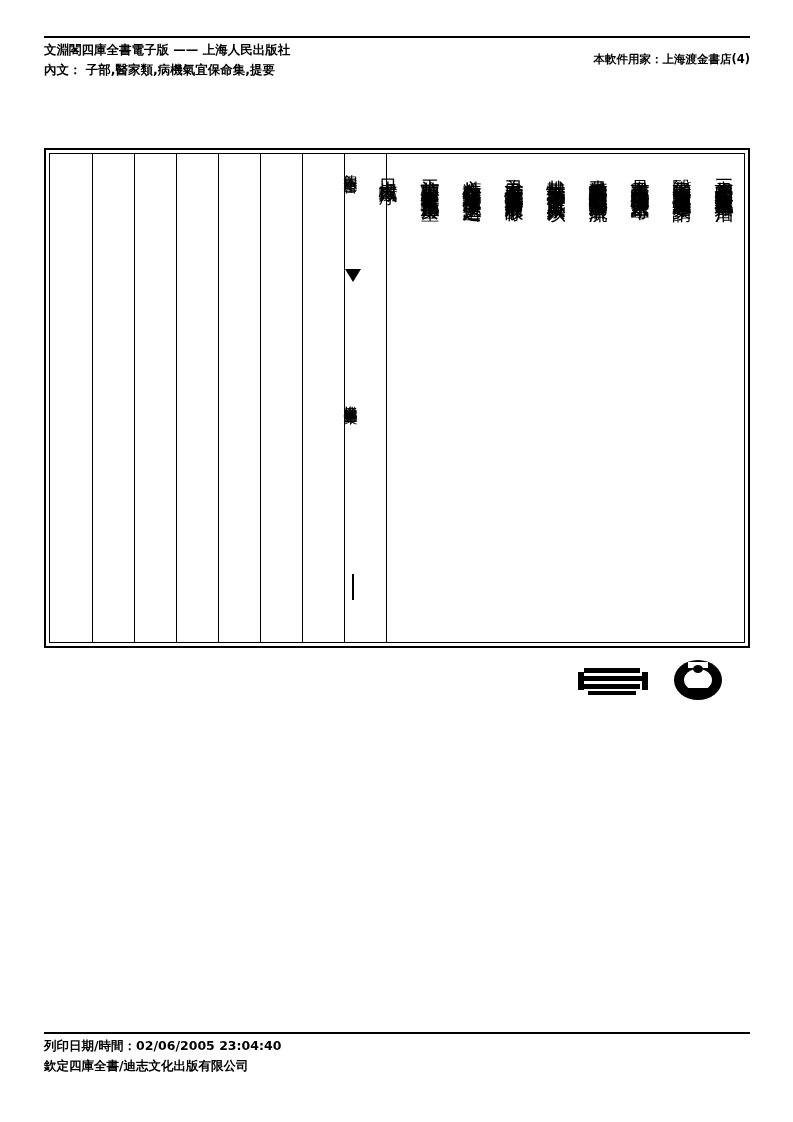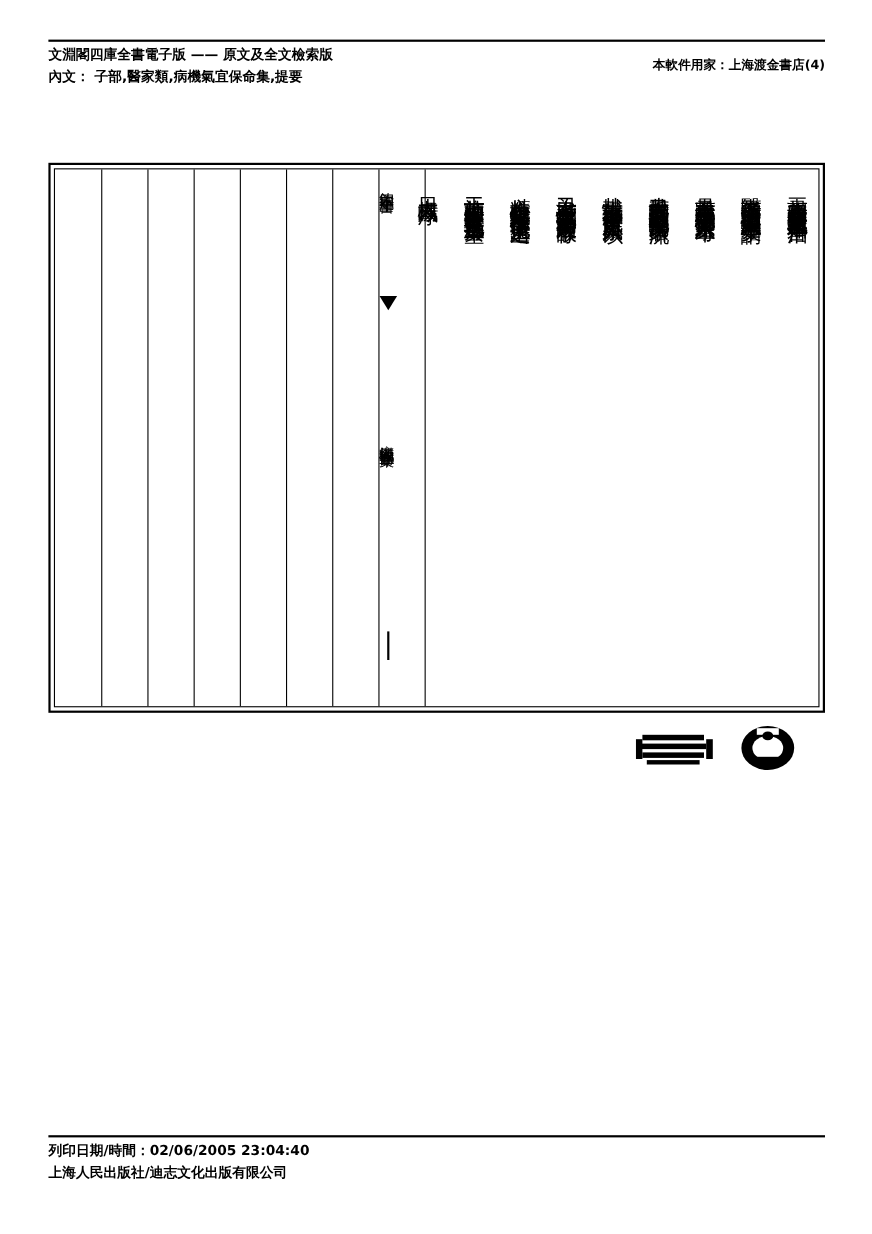--- a/index.html
+++ b/index.html
@@ -141,21 +141,21 @@
     font-weight: bold;
     line-height: 20px;
     white-space: nowrap;
   }
 </style>
 </head>
 <body>
 
 <div id="header">
   <div class="hdr-left">
-    <div>文淵閣四庫全書電子版 —— 原文及全文檢索版</div>
+    <div>文淵閣四庫全書電子版 —— 上海人民出版社</div>
     <div>內文： 子部,醫家類,病機氣宜保命集,提要</div>
   </div>
   <div class="hdr-right">
     <div>本軟件用家：上海渡金書店(4)</div>
   </div>
 </div>
 <div class="hdr-rule" id="hdr-rule-top"></div>
 
 <div id="page-block">
   <div id="page-block-inner">
@@ -210,14 +210,14 @@
   </svg>
   
   
 </div>
 
 <div id="ftr-rule"></div>
 <div id="footer">
   <div class="ftr-line">
     <span>列印日期/時間：</span><span>02/06/2005 23:04:40</span>
   </div>
-  <div class="ftr-line">上海人民出版社/迪志文化出版有限公司</div>
+  <div class="ftr-line">欽定四庫全書/迪志文化出版有限公司</div>
 </div>
 
 </body></html>

